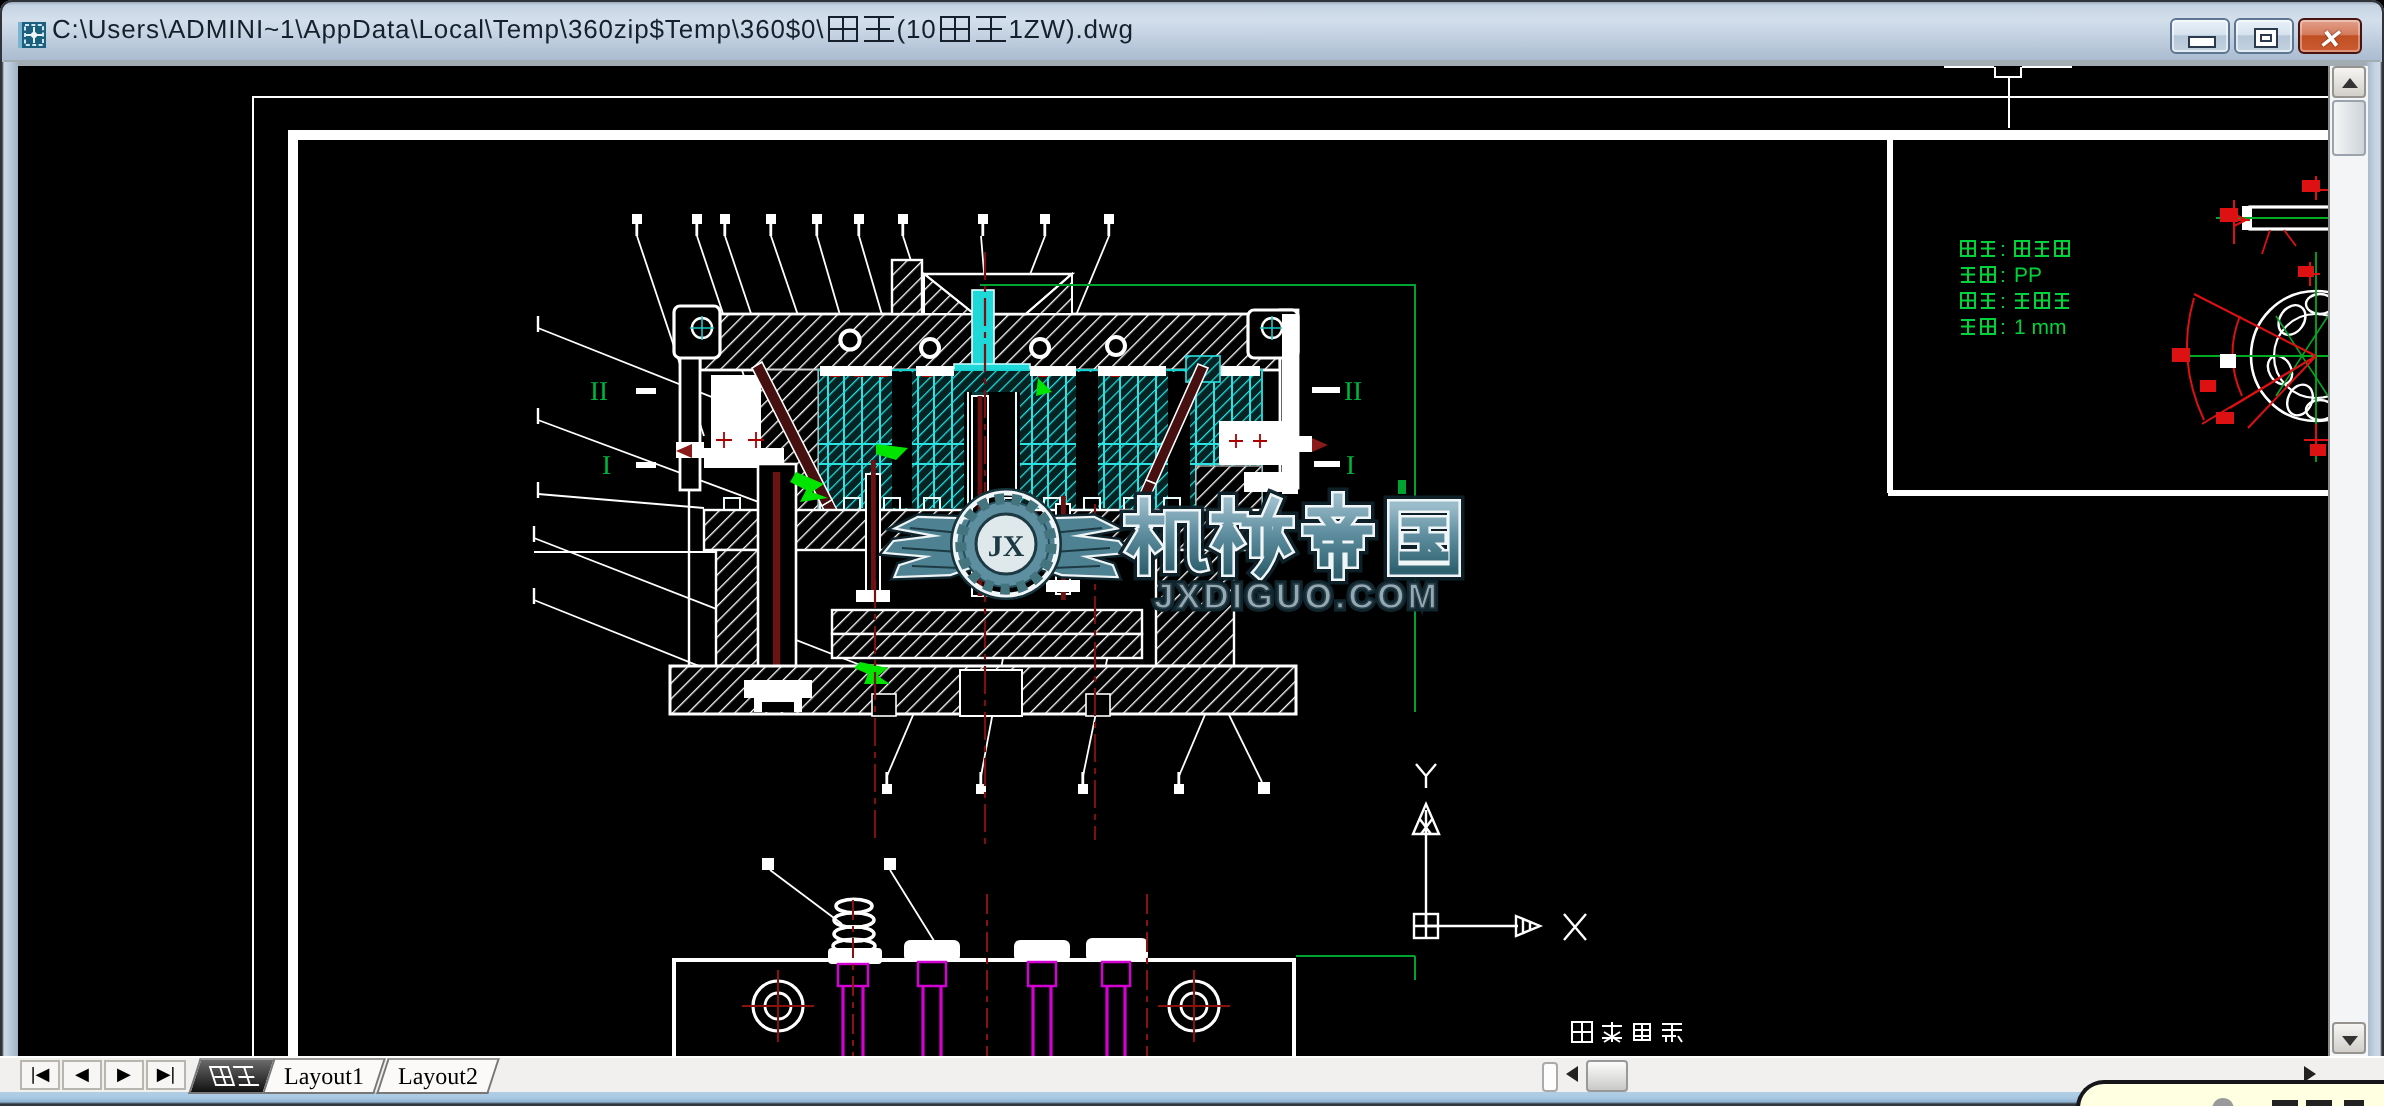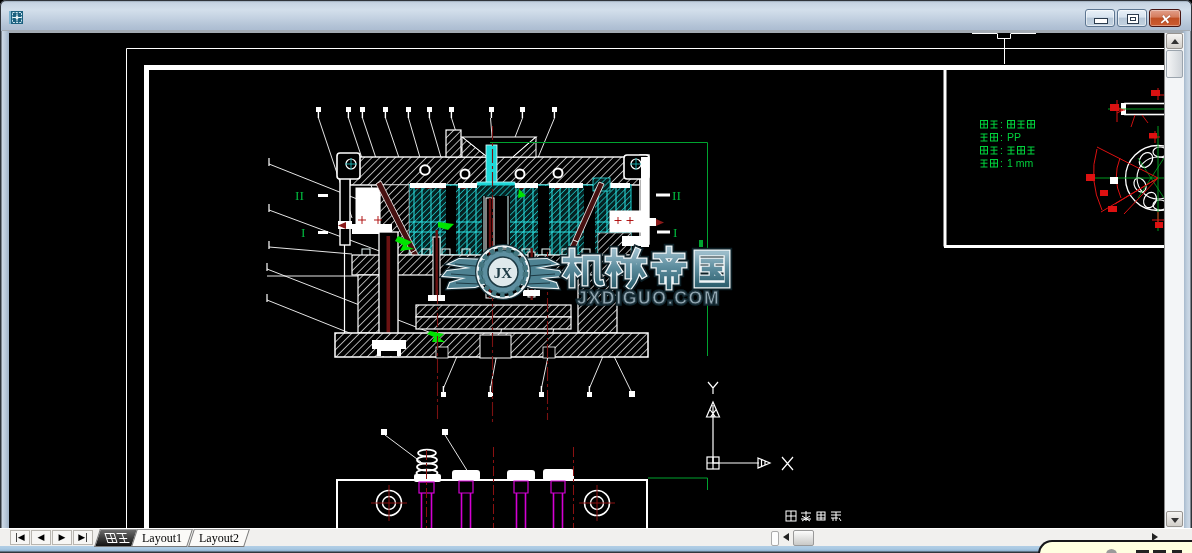--- a/index.html
+++ b/index.html
@@ -64,20 +64,21 @@
     </div>
 
   <svg id="ticon" style="position:absolute;left:9px;top:11px" width="16" height="14" viewBox="0 0 16 14">
     <rect x="0" y="0" width="3" height="13" fill="#7ab3d0"></rect>
     <rect x="2" y="0" width="12" height="13" fill="#1b607f"></rect>
     <rect x="3.5" y="1.5" width="9" height="10" fill="none" stroke="#cfe8f2" stroke-width="1" stroke-dasharray="2 1.2"></rect>
     <circle cx="8" cy="6.5" r="1.5" fill="#fff"></circle>
     <path d="M8 2.5v8M4 6.5h8" stroke="#e8f5fa" stroke-width="1"></path>
   </svg>
 
+  <div id="title-text">C:\Users\ADMINI~1\AppData\Local\Temp\360zip$Temp\360$0\<span class="cjk cjt"></span><span class="cjk2 cjt"></span>(10<span class="cjk cjt"></span><span class="cjk2 cjt"></span>1ZW).dwg</div>
 
   <div class="wbtn" id="btn-min">
       <i></i>
     </div>
 
   <div class="wbtn" id="btn-max">
       <i></i>
     </div>
 
   <div class="wbtn" id="btn-close">

